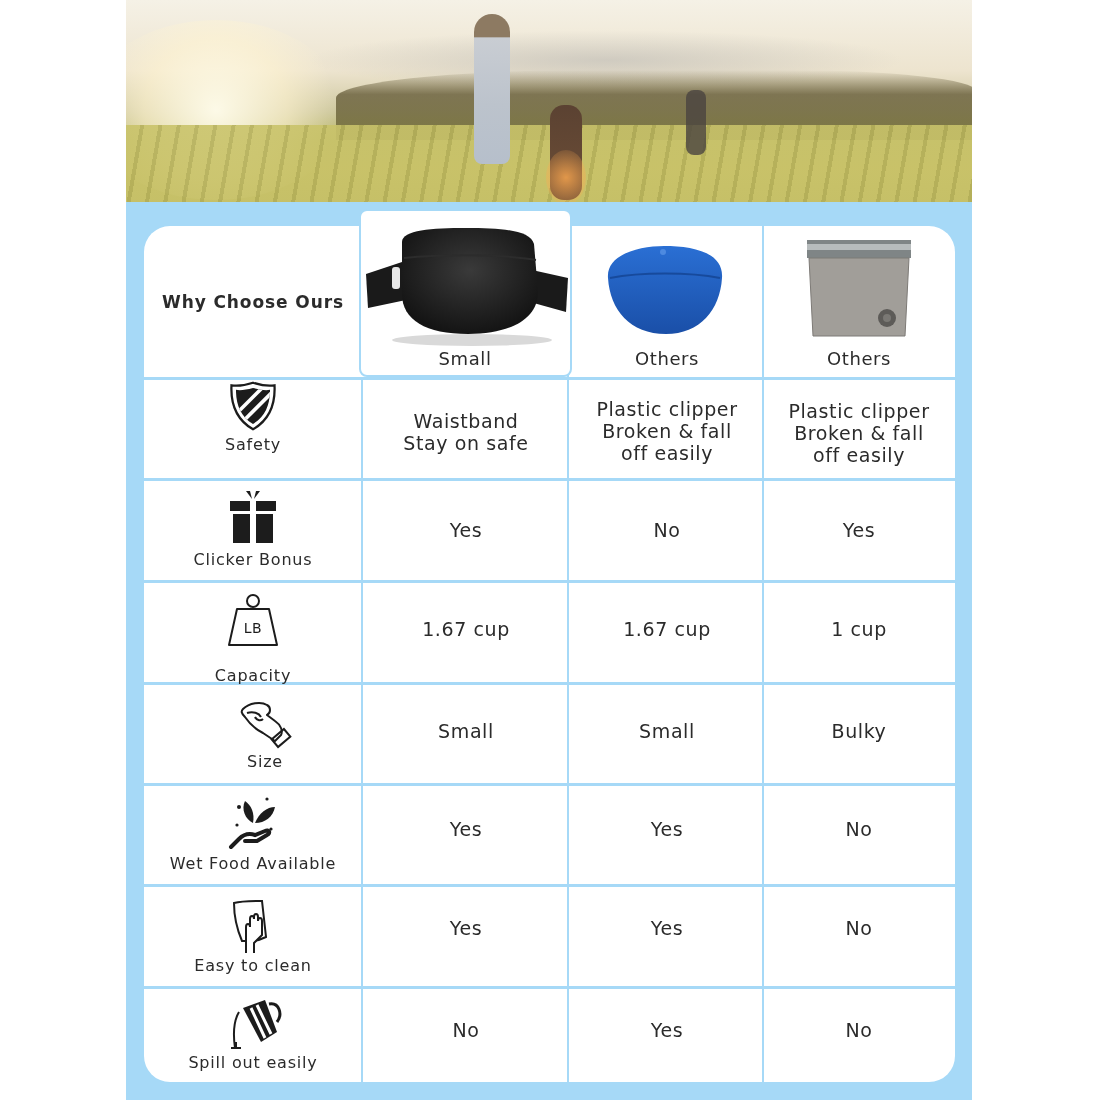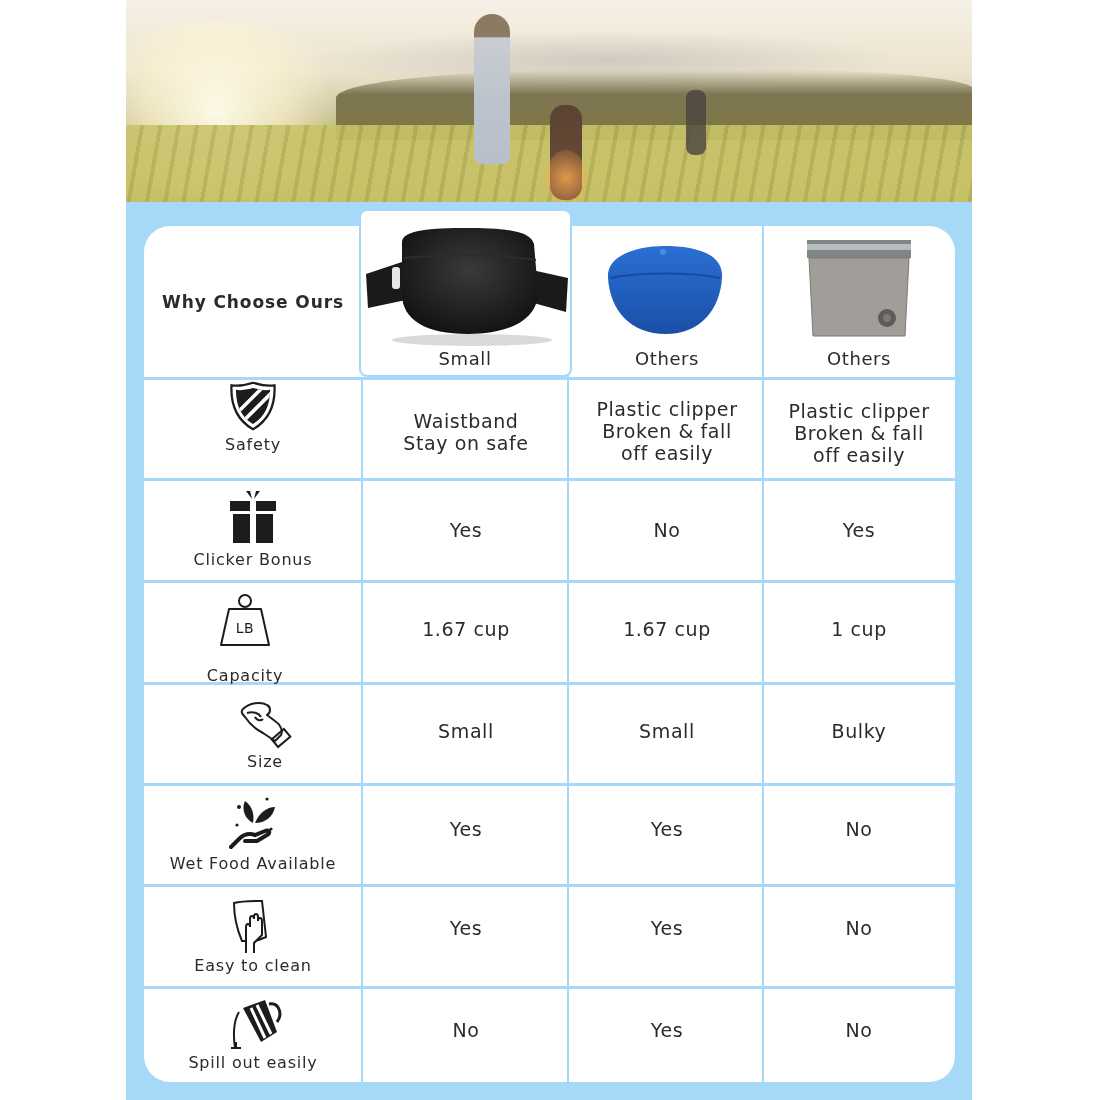--- a/index.html
+++ b/index.html
@@ -165,21 +165,21 @@
 <div class="cell" style="left:364px; top:481px; width:204px; height:98px; justify-content:flex-start; padding-top:38px; box-sizing:border-box;">
   <span>Yes</span>
 </div>
 <div class="cell" style="left:570px; top:481px; width:194px; height:98px; justify-content:flex-start; padding-top:38px; box-sizing:border-box;">
   <span>No</span>
 </div>
 <div class="cell" style="left:764px; top:481px; width:190px; height:98px; justify-content:flex-start; padding-top:38px; box-sizing:border-box;">
   <span>Yes</span>
 </div>
 
-<div class="cell" style="left:136px; top:583px; width:218px; height:114px;">
+<div class="cell" style="left:144px; top:583px; width:218px; height:114px;">
   <svg class="icon" width="60" height="56" viewBox="0 0 60 56">
     <circle cx="30" cy="8" r="6" fill="none" stroke="#1c1c1c" stroke-width="2"></circle>
     <path d="M14 16 L46 16 L54 52 L6 52 Z" fill="none" stroke="#1c1c1c" stroke-width="2" stroke-linejoin="round"></path>
     <text x="30" y="40" text-anchor="middle" font-family="DejaVu Sans, sans-serif" font-size="14" fill="#1c1c1c">LB</text>
   </svg>
   <span class="label" style="margin-top:16px;">Capacity</span>
 </div>
 <div class="cell" style="left:364px; top:583px; width:204px; height:98px; justify-content:flex-start; padding-top:35px; box-sizing:border-box;">
   <span>1.67 cup</span>
 </div>

